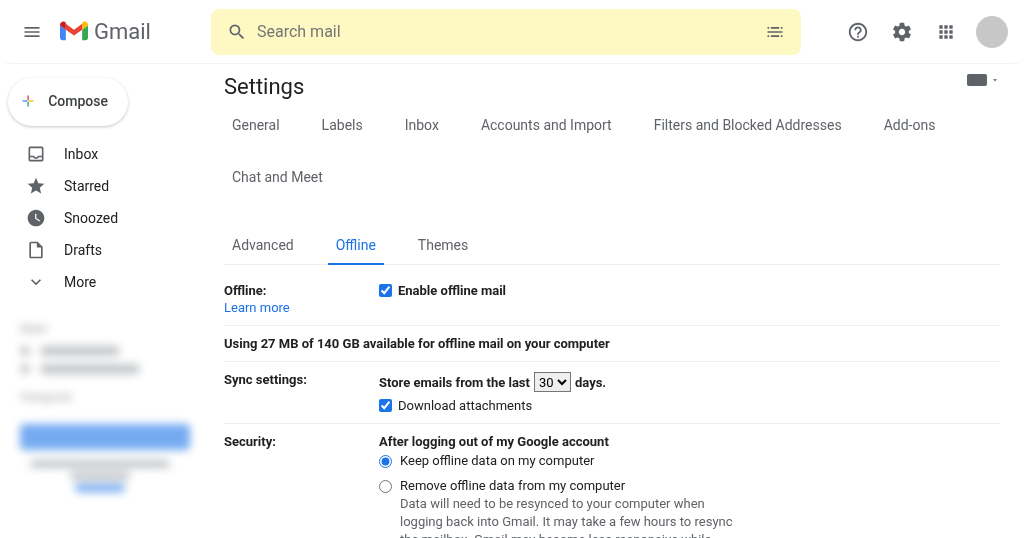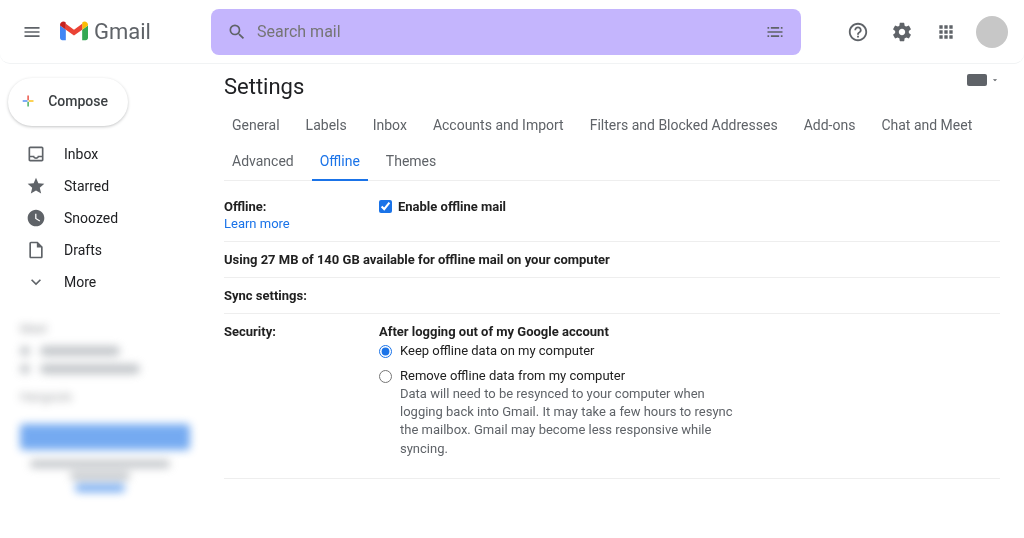--- a/index.html
+++ b/index.html
@@ -4,21 +4,21 @@
 <style>
 * { margin: 0; padding: 0; box-sizing: border-box; font-family: 'Google Sans', Roboto, Arial, sans-serif; }
 body { width: 1024px; height: 538px; background: #fff; color: #202124; font-size: 14px; overflow: hidden; }
 
 
 .header { height: 64px; display: flex; align-items: center; padding: 8px; border-bottom: 1px solid #f1f3f4; border-radius: 10px; }
 .menu-btn { width: 48px; height: 48px; display: flex; align-items: center; justify-content: center; border-radius: 50%; cursor: pointer; color: #5f6368; }
 .logo-wrap { display: flex; align-items: center; padding-right: 30px; min-width: 155px; }
 .logo-img { width: 28px; height: 22px; margin-left: 4px; }
 .logo-text { font-size: 22px; color: #5f6368; margin-left: 6px; font-weight: 400; }
-.search-bar { flex: 0 0 590px; height: 46px; background: #c4b5fd; border-radius: 8px; display: flex; align-items: center; padding: 0 6px; }
+.search-bar { flex: 0 0 590px; height: 46px; background: #fef9c3; border-radius: 8px; display: flex; align-items: center; padding: 0 6px; }
 .search-bar .icon-btn { width: 40px; height: 40px; display: flex; align-items: center; justify-content: center; color: #5f6368; border-radius: 50%; }
 .search-bar input { flex: 1; border: none; background: transparent; font-size: 16px; outline: none; color: #5f6368; }
 .header-right { margin-left: auto; display: flex; align-items: center; gap: 4px; padding-right: 8px; }
 .header-right .icon-btn { width: 40px; height: 40px; display: flex; align-items: center; justify-content: center; color: #5f6368; border-radius: 50%; cursor: pointer; }
 .avatar { width: 32px; height: 32px; border-radius: 50%; background: #c7c7c7; margin-left: 6px; }
 
 
 .body-wrap { display: flex; height: calc(100% - 64px); }
 .sidebar { width: 208px; padding-top: 10px; }
 .compose-btn { margin: 4px 8px 12px 8px; height: 48px; width: 120px; border-radius: 24px; background: #fff; box-shadow: 0 1px 3px rgba(60,64,67,0.3); display: flex; align-items: center; padding: 0 20px 3px 12px; cursor: pointer; }
@@ -37,21 +37,21 @@
 .blur-footer { margin-top: 10px; width: 160px; }
 .blur-footer-line { height: 8px; background: #9aa0a6; border-radius: 4px; margin: 4px auto; }
 
 
 .main { flex: 1; padding: 10px 24px 0 16px; overflow: hidden; position: relative; }
 .page-title-row { display: flex; align-items: flex-start; justify-content: space-between; padding-bottom: 2px; }
 .page-title { font-size: 22px; color: #202124; font-weight: 400; }
 .lang-selector { display: flex; align-items: center; font-size: 12px; color: #5f6368; gap: 3px; }
 .lang-box { width: 20px; height: 12px; background: #5f6368; border-radius: 2px; }
 
-.tabs { display: flex; flex-wrap: wrap; gap: 0; padding-top: 6px; padding-bottom: 0; border-bottom: 1px solid #eee; }
+.tabs { display: flex; flex-wrap: wrap; gap: 16px; padding-top: 6px; padding-bottom: 0; border-bottom: 1px solid #eee; }
 .tab { padding: 10px 8px 10px 8px; color: #5f6368; font-size: 14px; cursor: pointer; margin-right: 10px; }
 .tab.active { color: #1a73e8; border-bottom: 2px solid #1a73e8; margin-bottom: -1px; }
 
 .settings-body { padding-top: 8px; }
 .setting-row { display: flex; padding: 10px 0; border-bottom: 1px solid #eee; font-size: 13px; }
 .setting-row:last-of-type { border-bottom: 1px solid #eee; }
 .setting-label { width: 155px; font-weight: 700; color: #212121; flex-shrink: 0; }
 .setting-label a { color: #1a73e8; font-weight: 400; text-decoration: none; display: block; margin-top: 2px; }
 .setting-content { flex: 1; color: #212121; }
 .setting-content b { font-weight: 700; }
@@ -231,20 +231,31 @@
           </label>
         </div>
       </div>
 
       <div class="setting-row">
         <div class="setting-content"><b>Using 27 MB of 140 GB available for offline mail on your computer</b></div>
       </div>
 
       <div class="setting-row">
         <div class="setting-label">Sync settings:</div>
+        <div class="setting-content">
+          <div class="sync-line">
+            <span>Store emails from the last</span>
+            <select><option>30</option></select>
+            <span>days.</span>
+          </div>
+          <label class="checkbox-row" style="margin-top:6px">
+            <input type="checkbox" checked="" style="">
+            <span>Download attachments</span>
+          </label>
+        </div>
       </div>
 
       <div class="setting-row">
         <div class="setting-label">Security:</div>
         <div class="setting-content">
           <b>After logging out of my Google account</b>
           <div class="radio-row">
             <input type="radio" name="sec" checked="" style="">
             <div class="radio-text">
               <strong>Keep offline data on my computer</strong>

